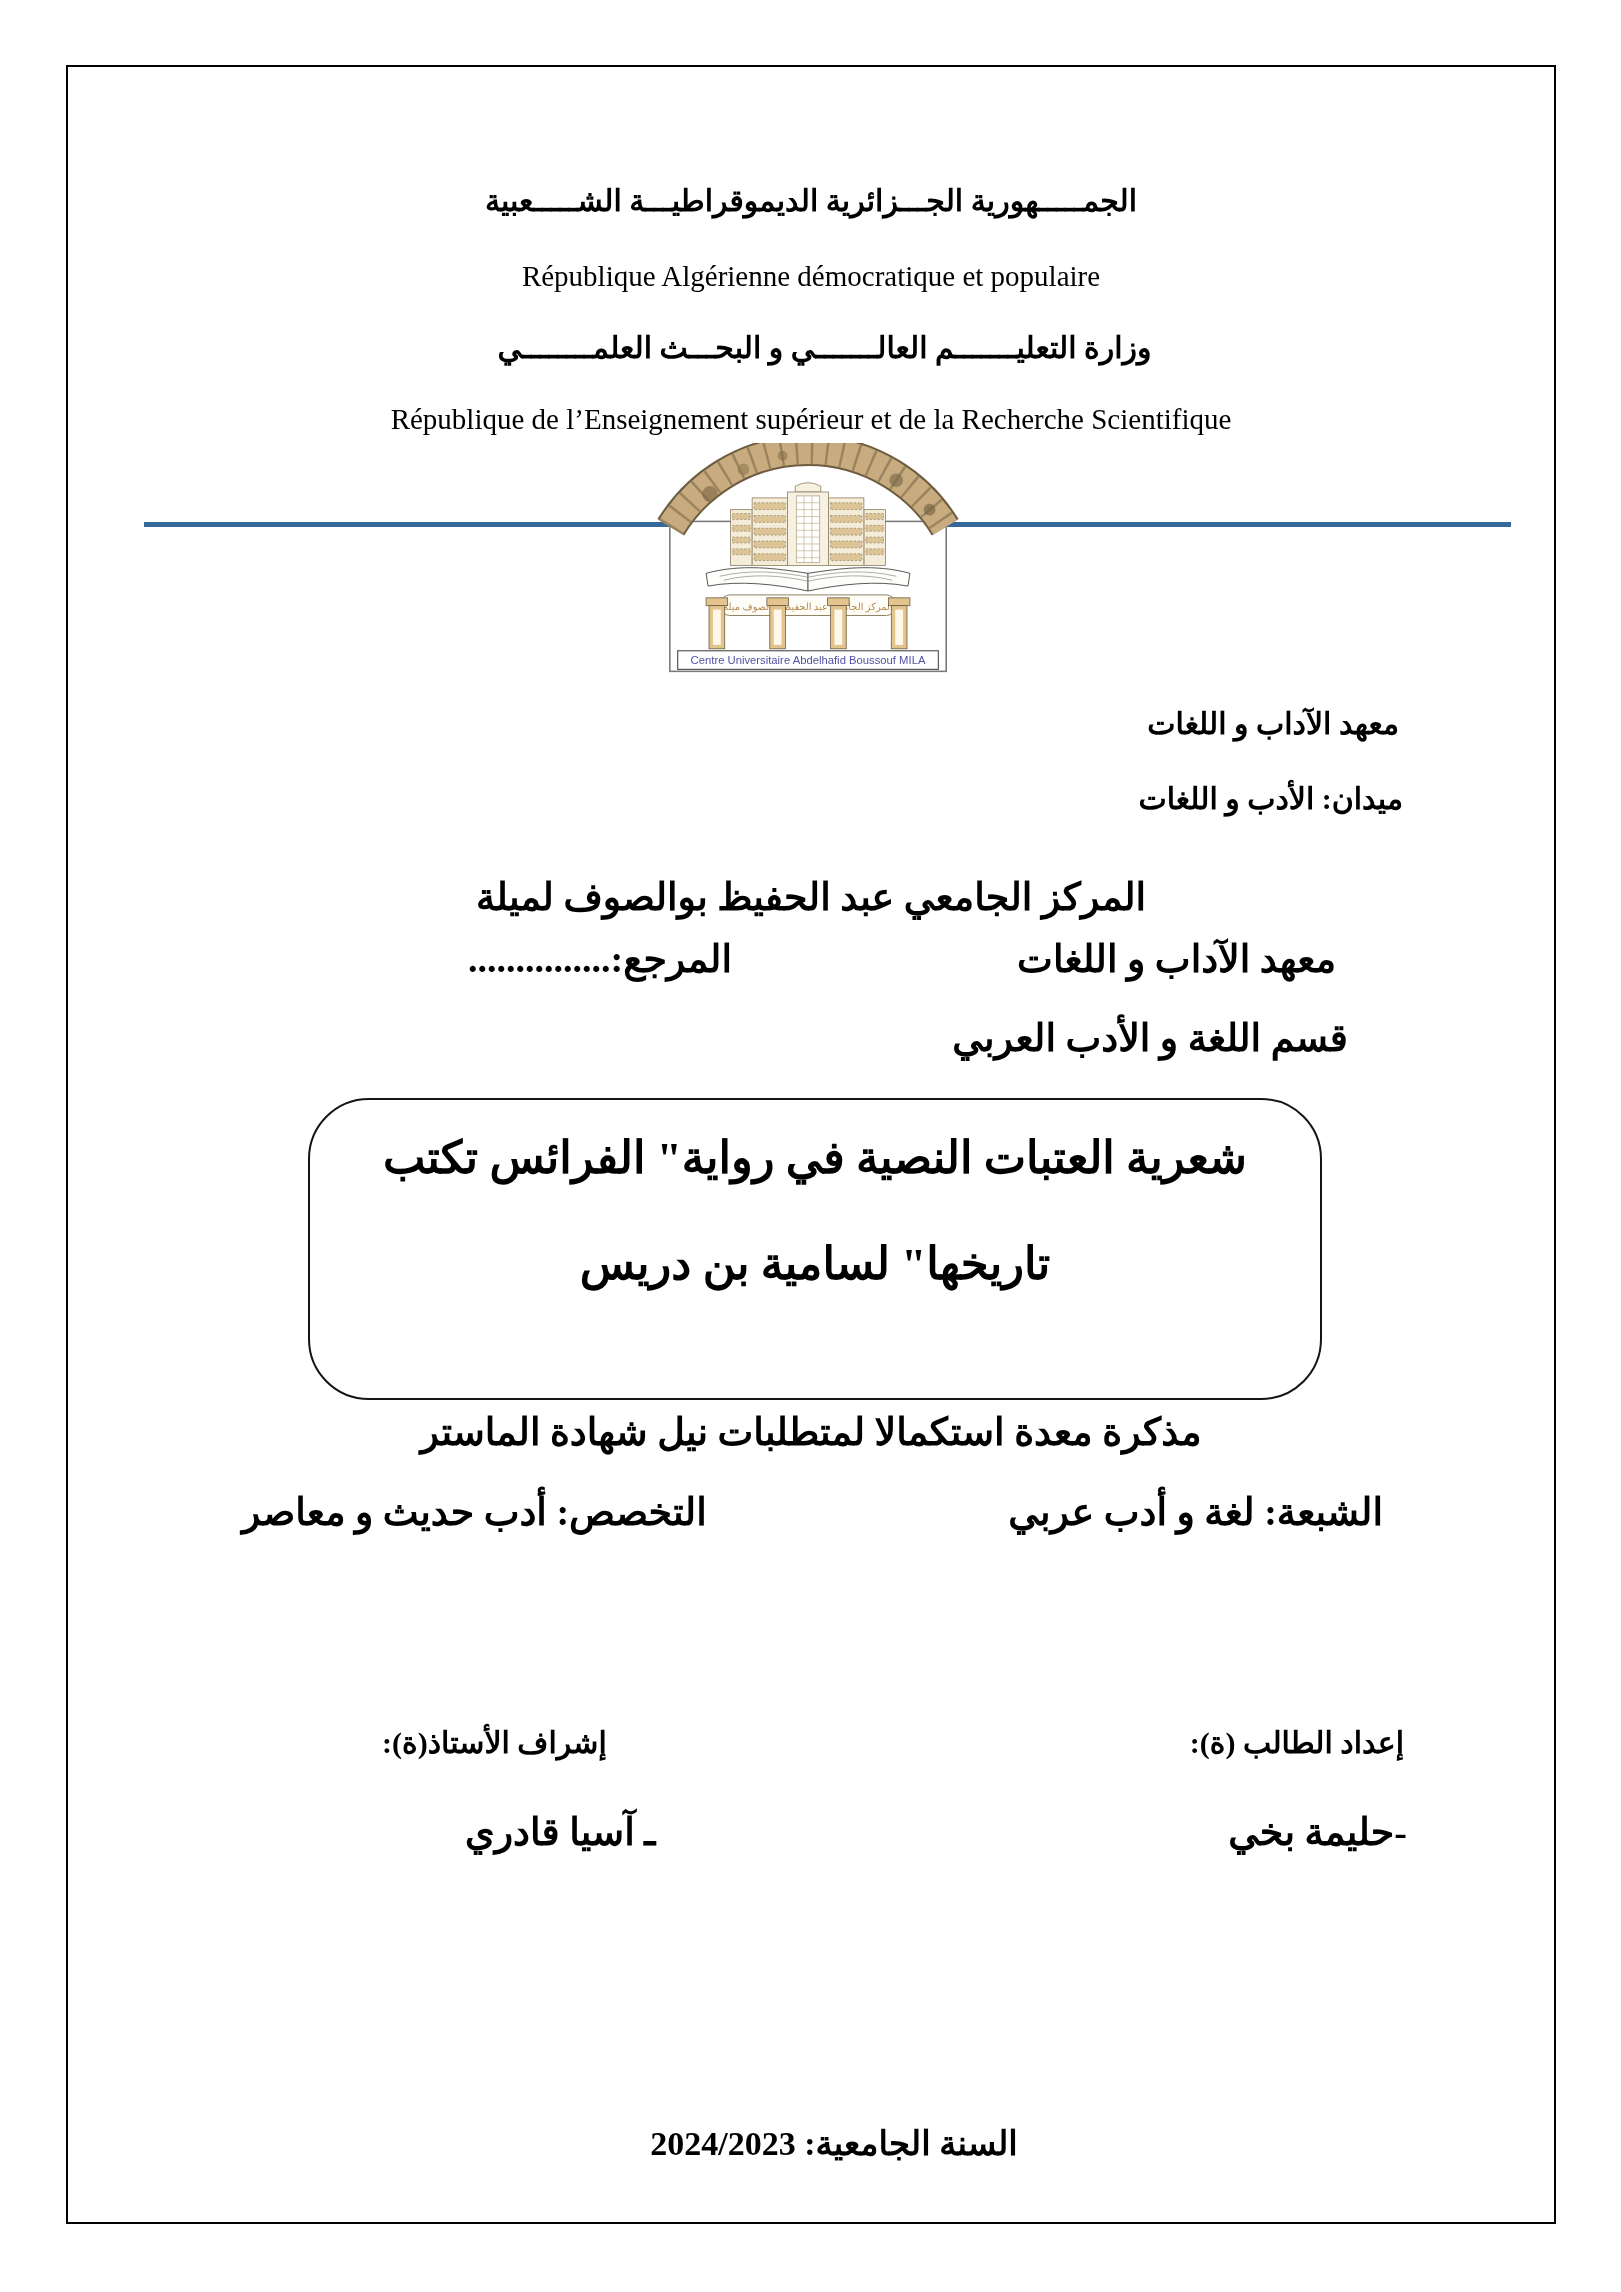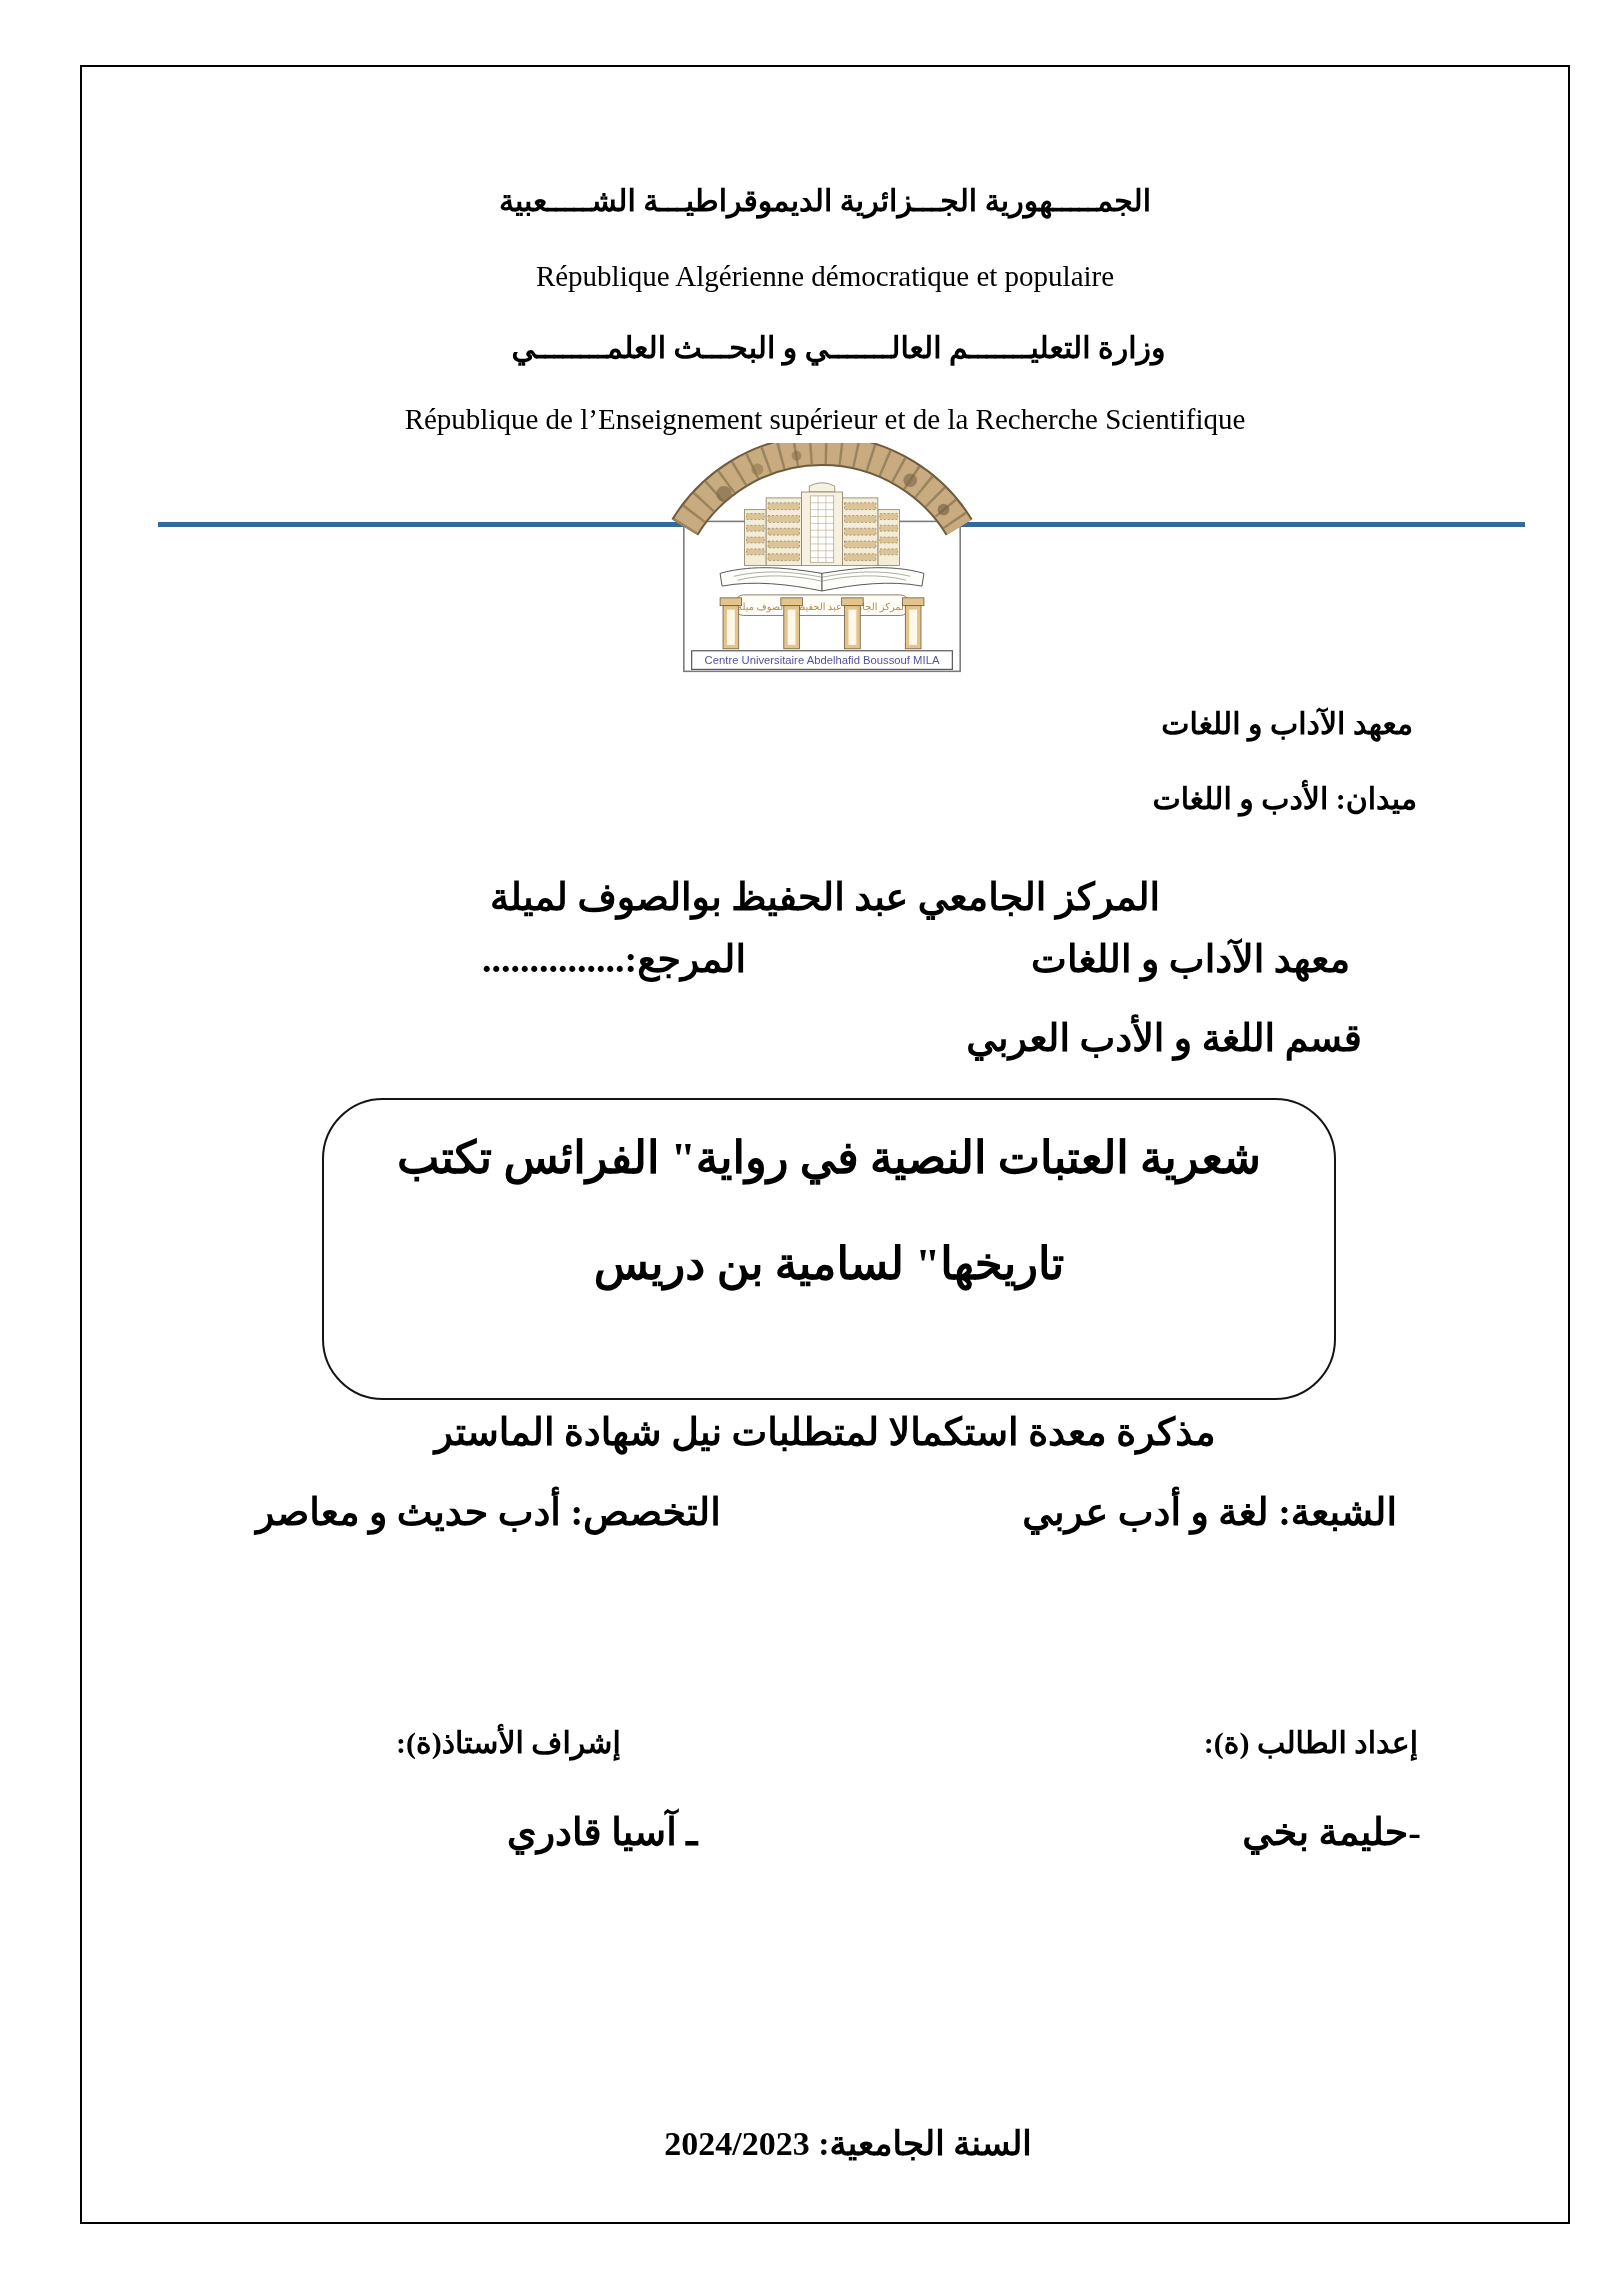--- a/index.html
+++ b/index.html
@@ -1,18 +1,18 @@
 <!DOCTYPE html>
 <html><head>
 <meta charset="utf-8">
 <style>
   html,body{margin:0;padding:0;background:#ffffff;}
   body{width:1621px;height:2293px;position:relative;overflow:hidden;
        font-family:"Liberation Serif","DejaVu Serif",serif;color:#000;}
-  .frame{position:absolute;left:80px;top:65px;width:1486px;height:2155px;
+  .frame{position:absolute;left:66px;top:65px;width:1486px;height:2155px;
          border:2px solid #000;}
   .abs{position:absolute;}
   .ctr{left:0;right:0;text-align:center;}
   .ar{direction:rtl;unicode-bidi:embed;}
   .b{font-weight:bold;}
   .s31{font-size:30px;line-height:1.2;}
   .s30{font-size:38px;line-height:1.2;font-weight:bold;}
   .fr{font-size:29px;line-height:1.2;font-weight:normal;}
   .divider{position:absolute;left:76px;top:455px;width:1367px;height:4.9px;
            background:#35689b;}
@@ -137,18 +137,18 @@
   <div class="abs ar s30" style="top:1423px;right:171px;">الشبعة: لغة و أدب عربي</div>
 
   <div class="abs ar s30" style="top:1423px;left:174px;">التخصص: أدب حديث و معاصر</div>
 
   <div class="abs ar b s31" style="top:1658px;right:150px;">إعداد الطالب (ة):</div>
 
   <div class="abs ar b s31" style="top:1658px;left:314px;">إشراف الأستاذ(ة):</div>
 
   <div class="abs ar s30" style="top:1743px;right:147px;">-حليمة بخي</div>
 
-  <div class="abs ar s30" style="top:1743px;left:397px;margin-left:28px;">ـ آسيا قادري</div>
+  <div class="abs ar s30" style="top:1743px;left:397px;">ـ آسيا قادري</div>
 
   <div class="abs ctr ar year" style="top:2056px;margin-left:46px;">السنة الجامعية: 2024/2023</div>
 
 </div>
 
 
 </body></html>

